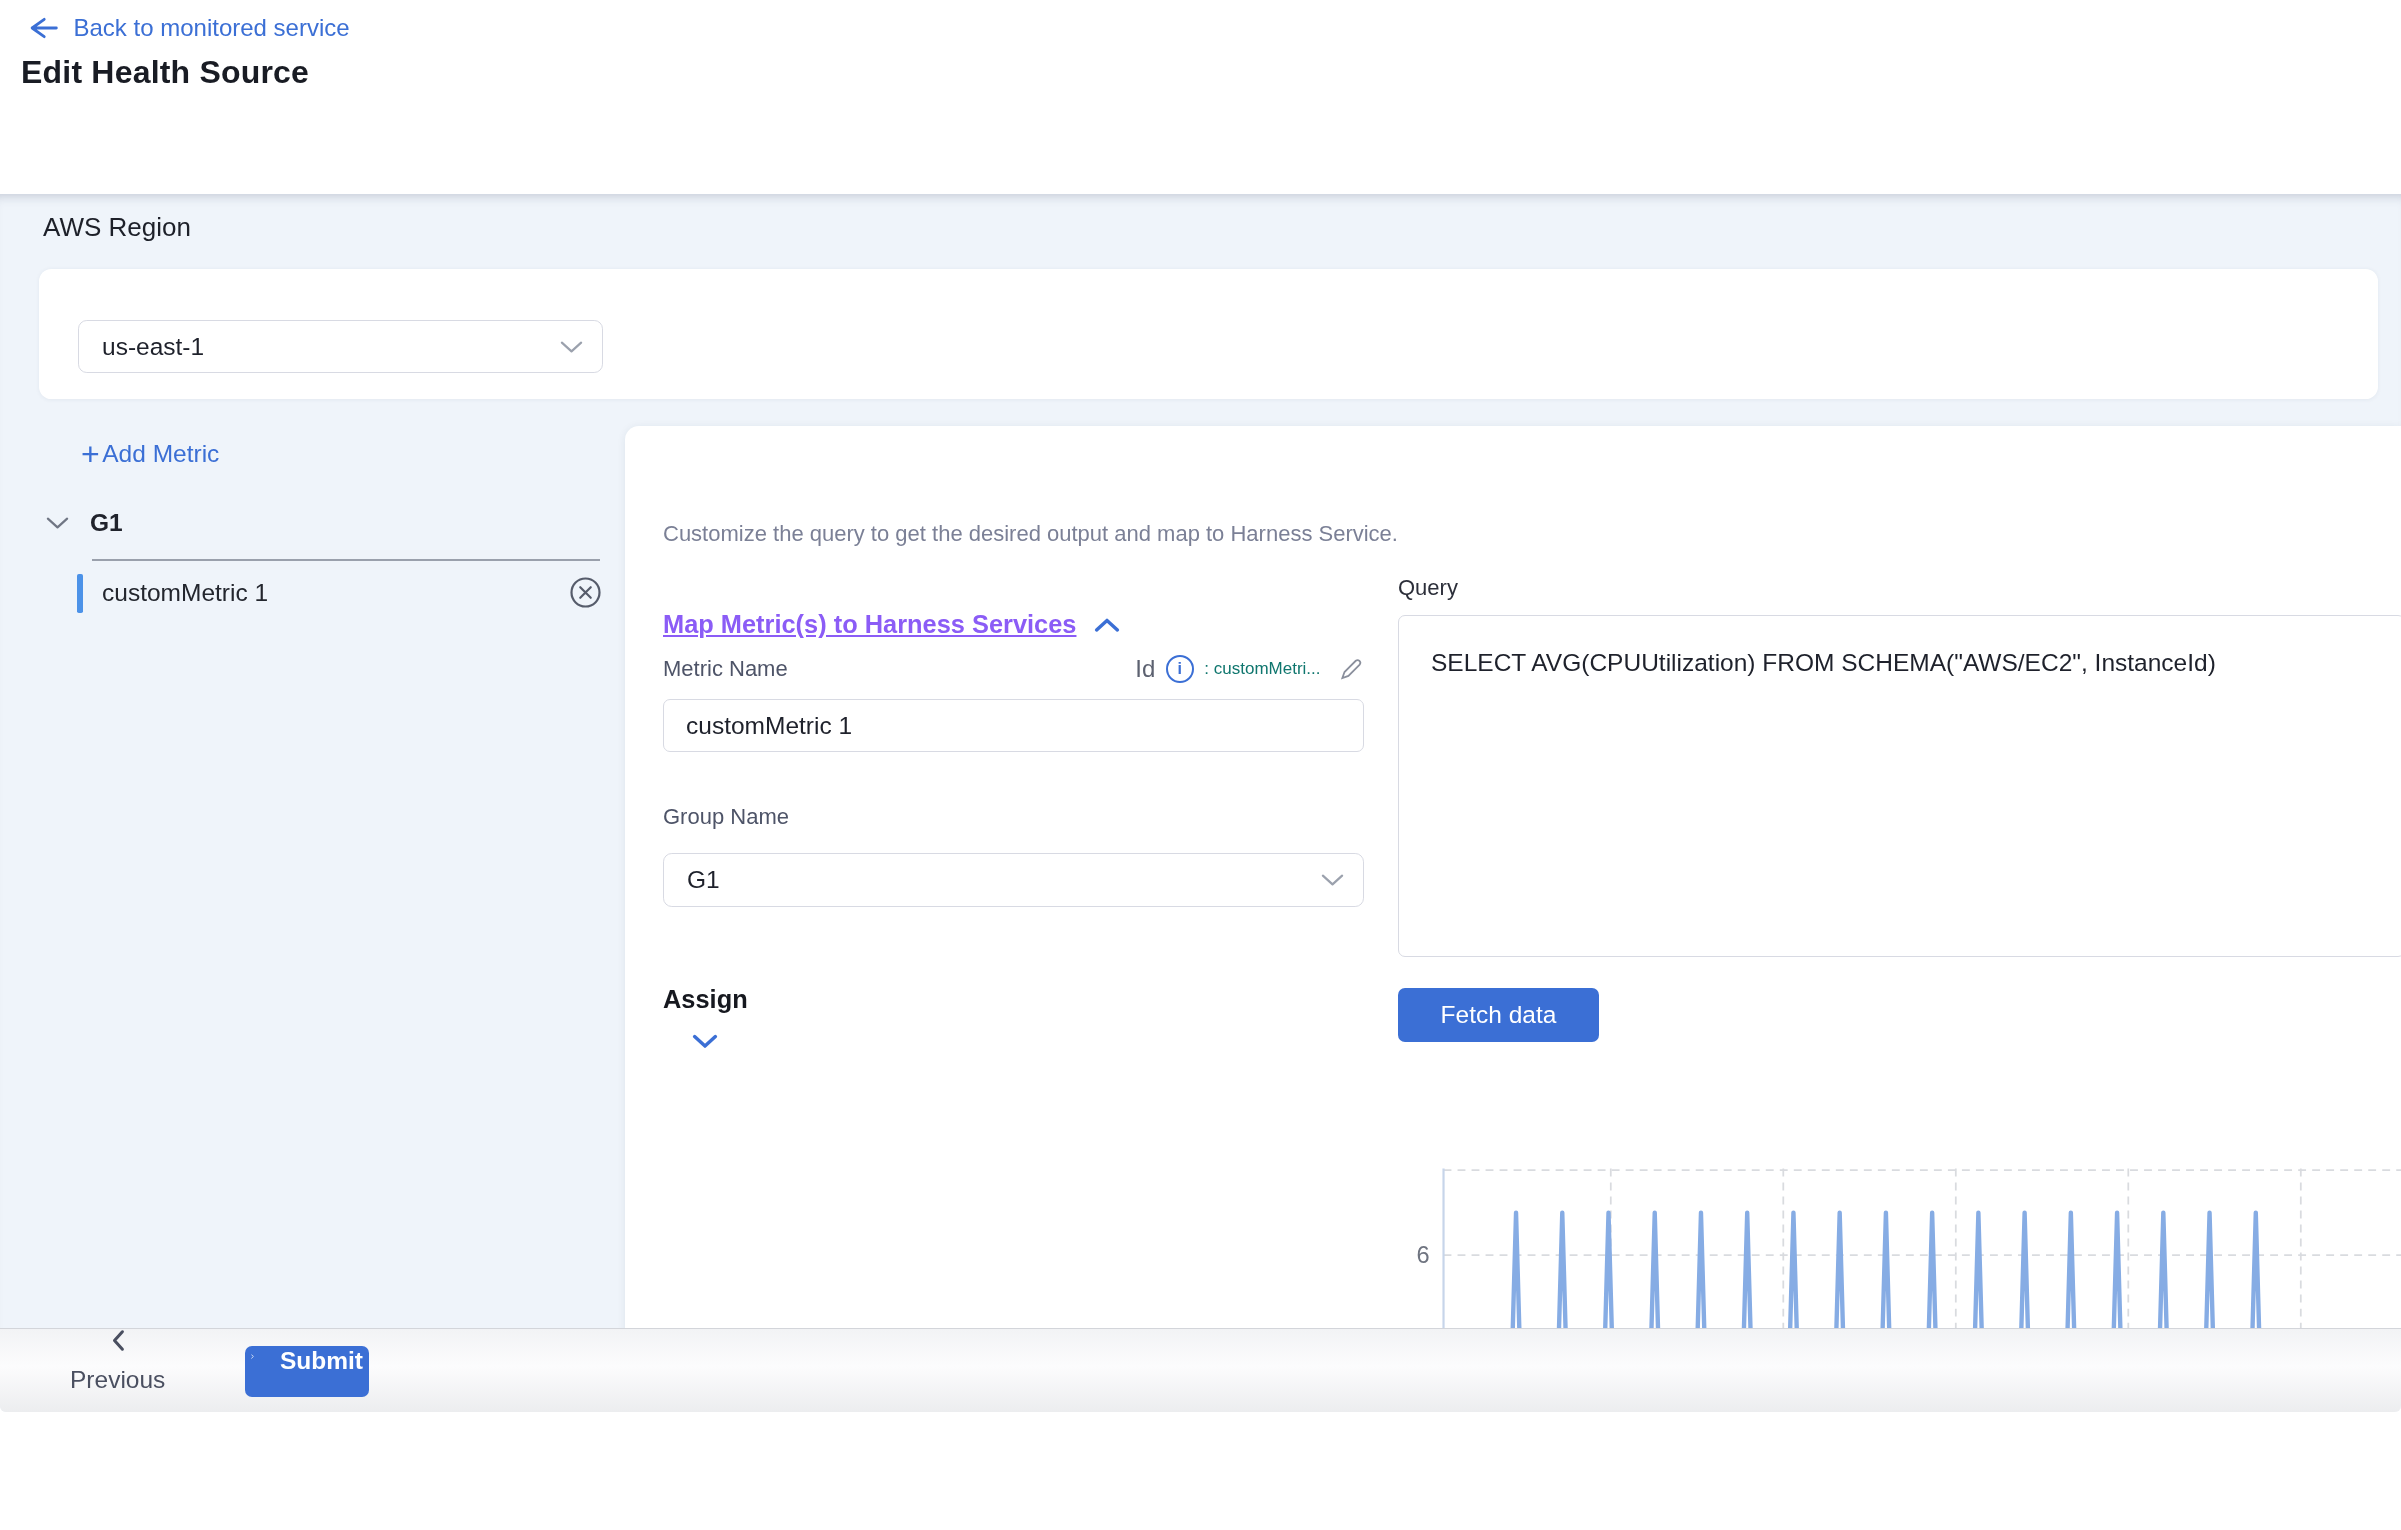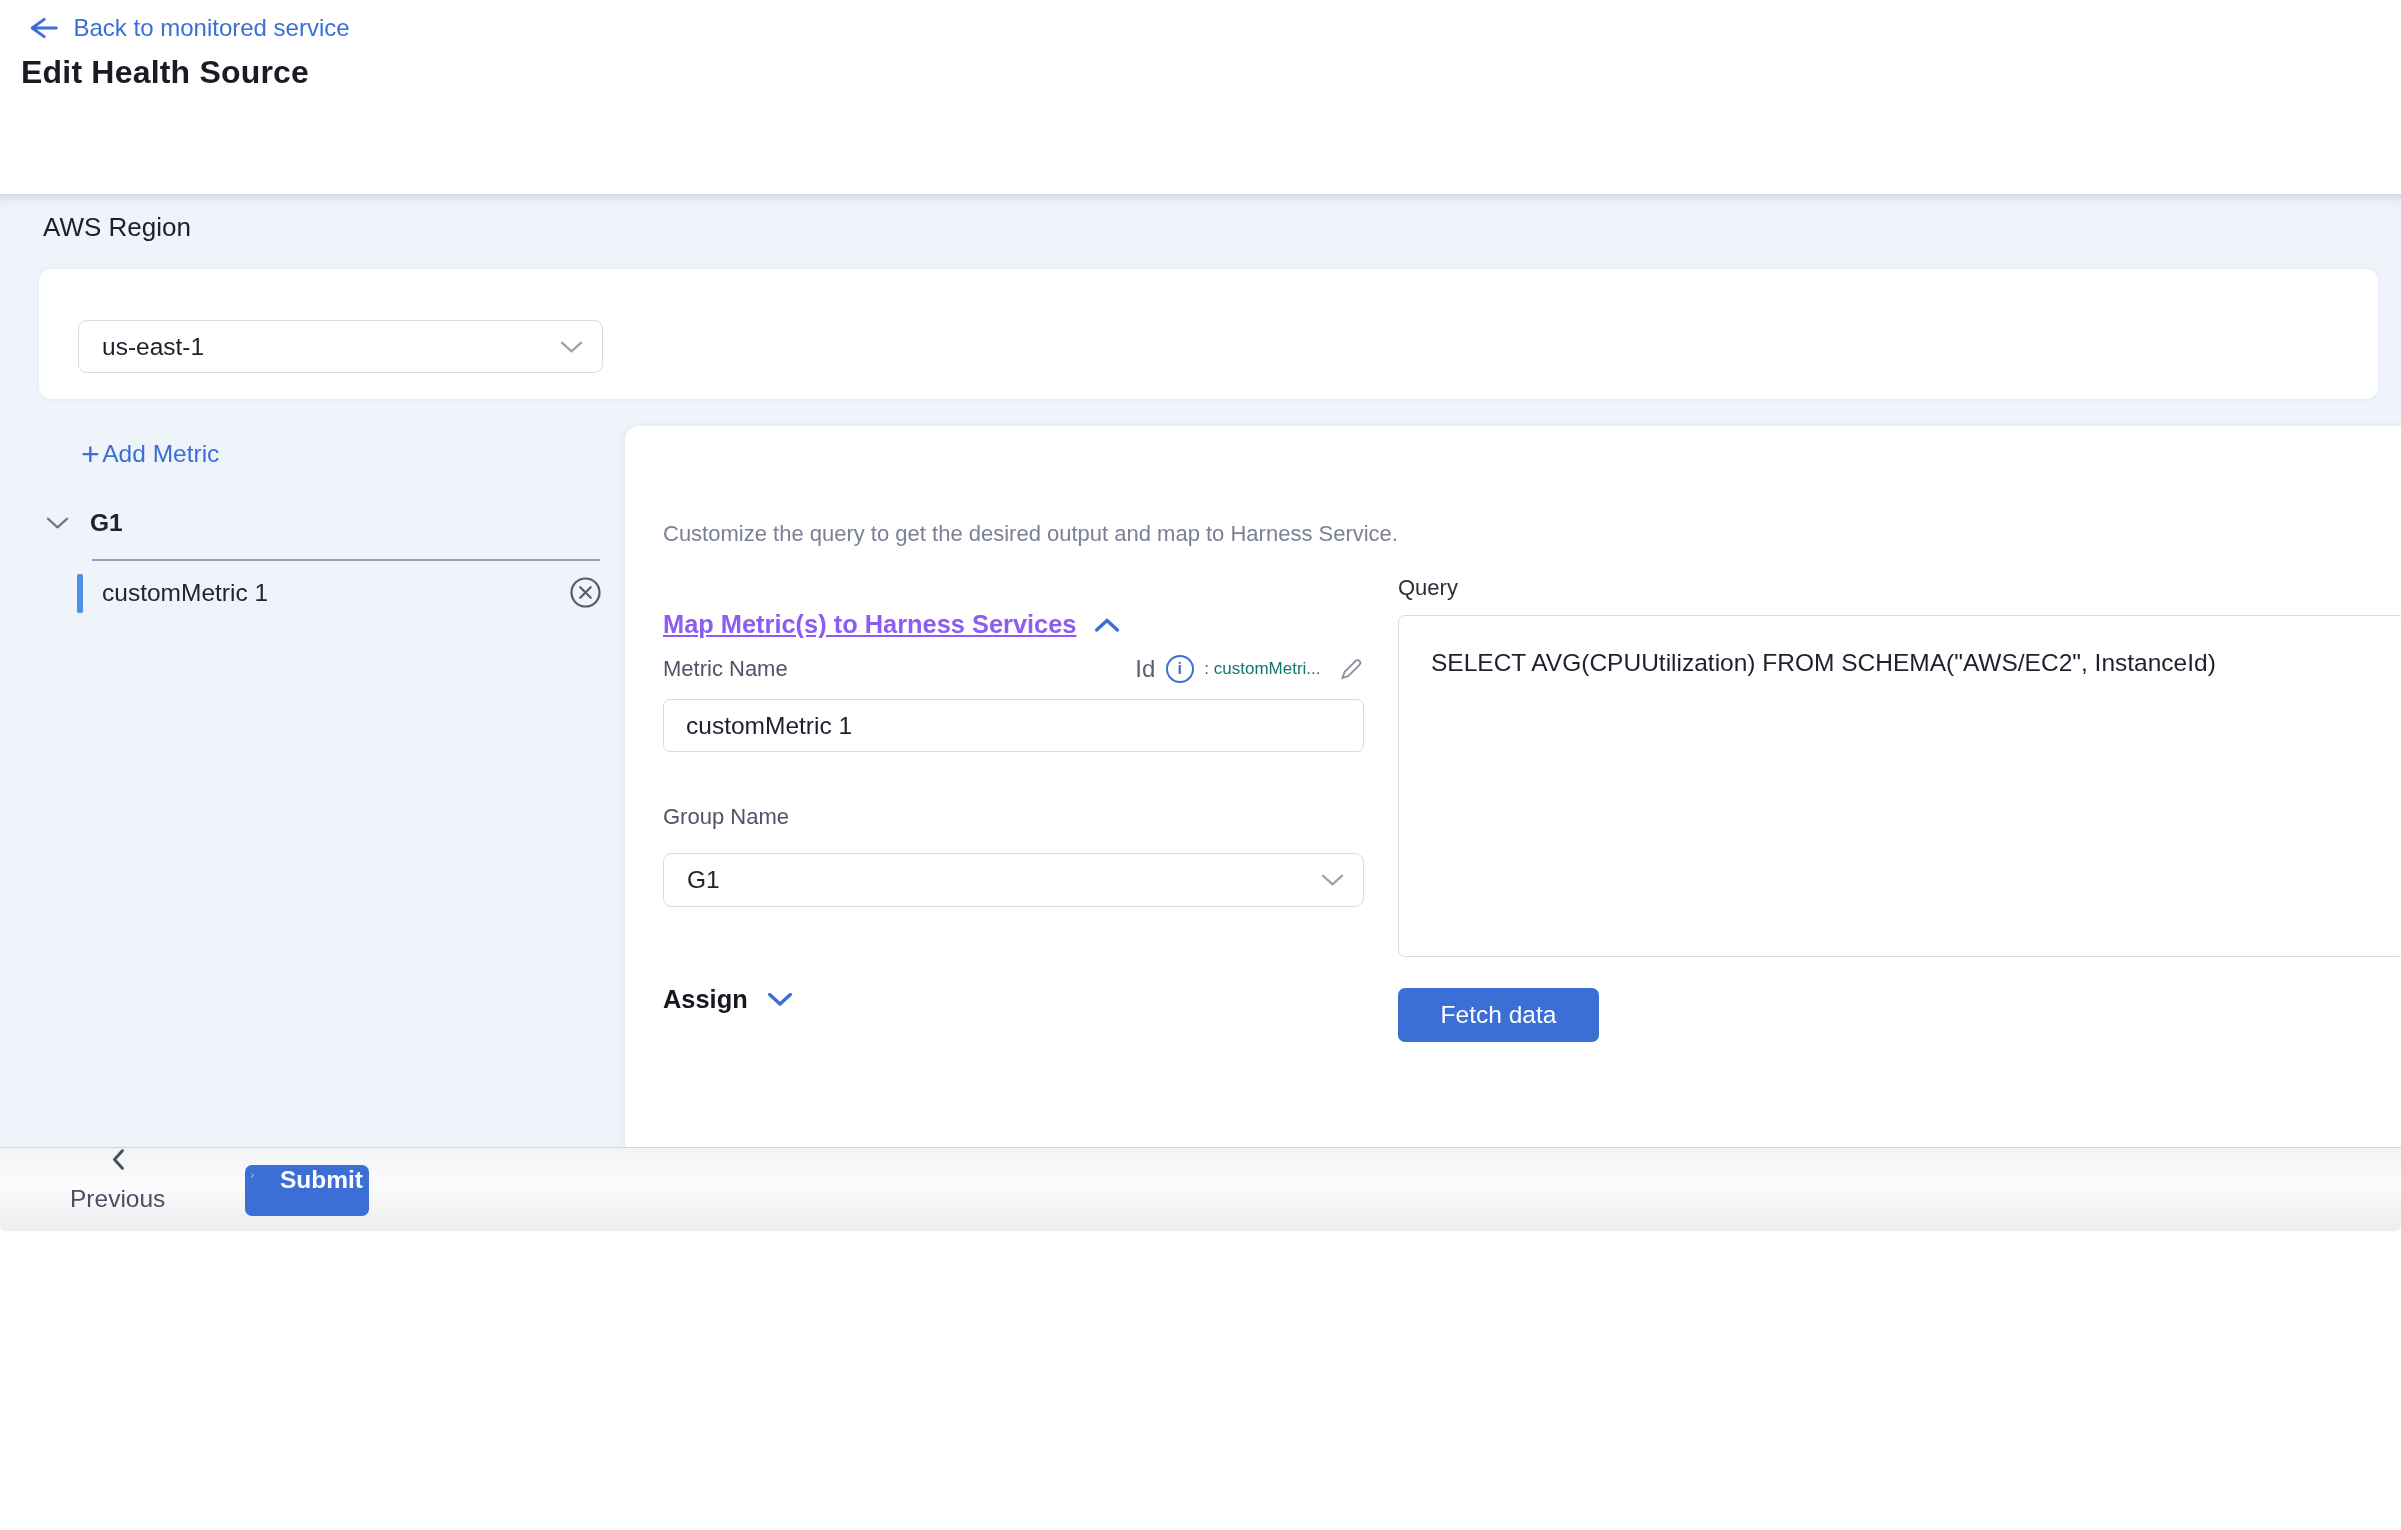--- a/index.html
+++ b/index.html
@@ -1,16 +1,16 @@
 <!DOCTYPE html>
 <html style="font-size:14px"><head>
 <meta charset="utf-8">
 <style>
   html,body{margin:0;padding:0;background:#fff;}
-  .app{position:relative;width:2401px;height:1231px;overflow:hidden;background:#fff;
+  .app{position:relative;width:2401px;height:1412px;overflow:hidden;background:#fff;
        font-family:"Liberation Sans","DejaVu Sans",sans-serif;color:#1e212b;border-radius:6px;}
 
   
   header{position:absolute;left:0;top:0;width:100%;height:130px;background:#fff;}
   .back-row{position:absolute;left:24.5px;top:14px;display:flex;align-items:center;gap:14px;cursor:pointer;}
   .back-row span{color:#3B6FD5;font-size:24px;}
   .page-title{position:absolute;left:21px;top:54px;margin:0;font-size:32px;font-weight:700;color:#191c24;letter-spacing:0.2px;}
 
   
   .tabbar{position:absolute;left:0;top:130px;width:100%;height:65px;background:#fff;border-top:0.9px solid #e0e2e8;}
@@ -53,21 +53,21 @@
   .id-row{display:flex;align-items:center;gap:10.5px;}
   .id-label{font-size:24px;color:#5c6170;}
   .info-icon{width:24px;height:24px;border:2.2px solid #3B6FD5;border-radius:50%;color:#3B6FD5;font-size:16px;
              font-weight:600;display:flex;align-items:center;justify-content:center;cursor:pointer;}
   .id-value{font-size:17px;color:#0f766e;cursor:pointer;}
   .pencil{margin-left:7px;cursor:pointer;}
   .text-input{position:absolute;left:38px;top:273px;width:701px;height:53px;border:1.3px solid #d8dae3;border-radius:7px;
               padding:0 22px;font-size:24.5px;color:#1e212b;box-sizing:border-box;font-family:inherit;background:#fff;}
   .group-label{position:absolute;left:38px;top:378px;}
   .group-select{position:absolute;left:38px;top:415px;width:701px;height:54px;}
-  .assign-row{position:absolute;left:38px;top:559px;display:flex;align-items:center;gap:19px;cursor:pointer;}
+  .assign-row{position:absolute;left:38px;top:559px;display:flex;align-items:center;gap:19px;cursor:pointer;flex-direction:column;}
   .assign-row span{font-size:25.4px;font-weight:700;color:#16181f;}
 
   .query-label{position:absolute;left:773px;top:149px;font-size:22px;color:#2c2f3a;}
   .query-box{position:absolute;left:773px;top:189px;width:1007px;height:342px;background:#fff;border:1.3px solid #d8dae3;
              border-radius:7px;box-sizing:border-box;padding:33px 32px;font-size:24.5px;color:#1e212b;cursor:text;}
   .fetch-btn{position:absolute;left:773px;top:562px;width:201px;height:54px;background:#3B6FD5;color:#fff;border:none;
              border-radius:7px;font-size:24.5px;font-family:inherit;cursor:pointer;}
   .chart{position:absolute;left:773px;top:732px;width:1007px;height:289px;}
 
   

